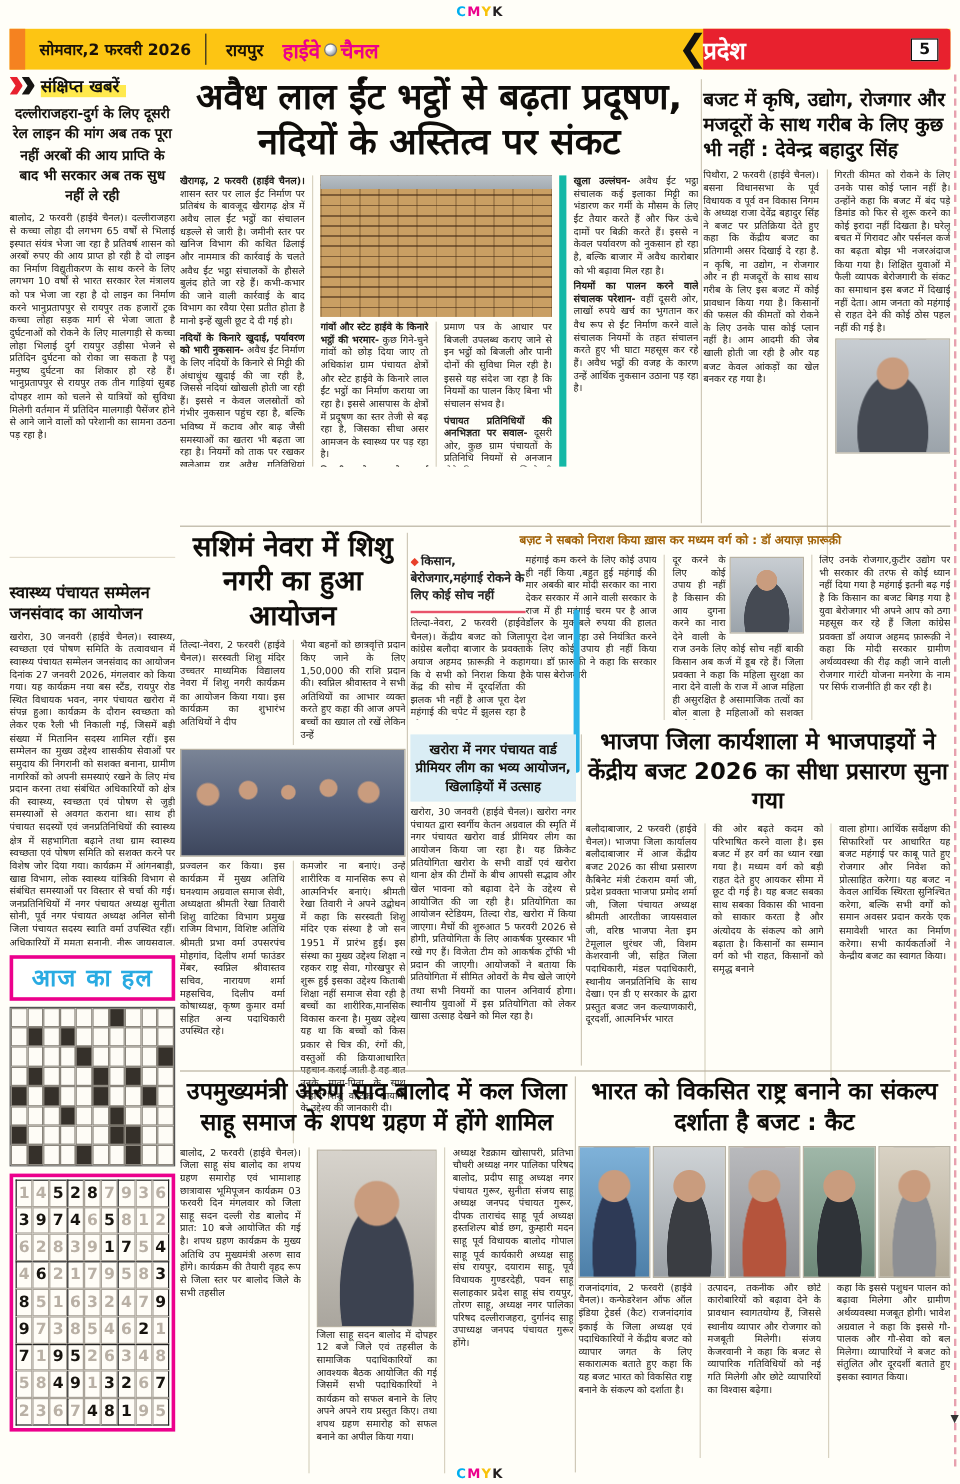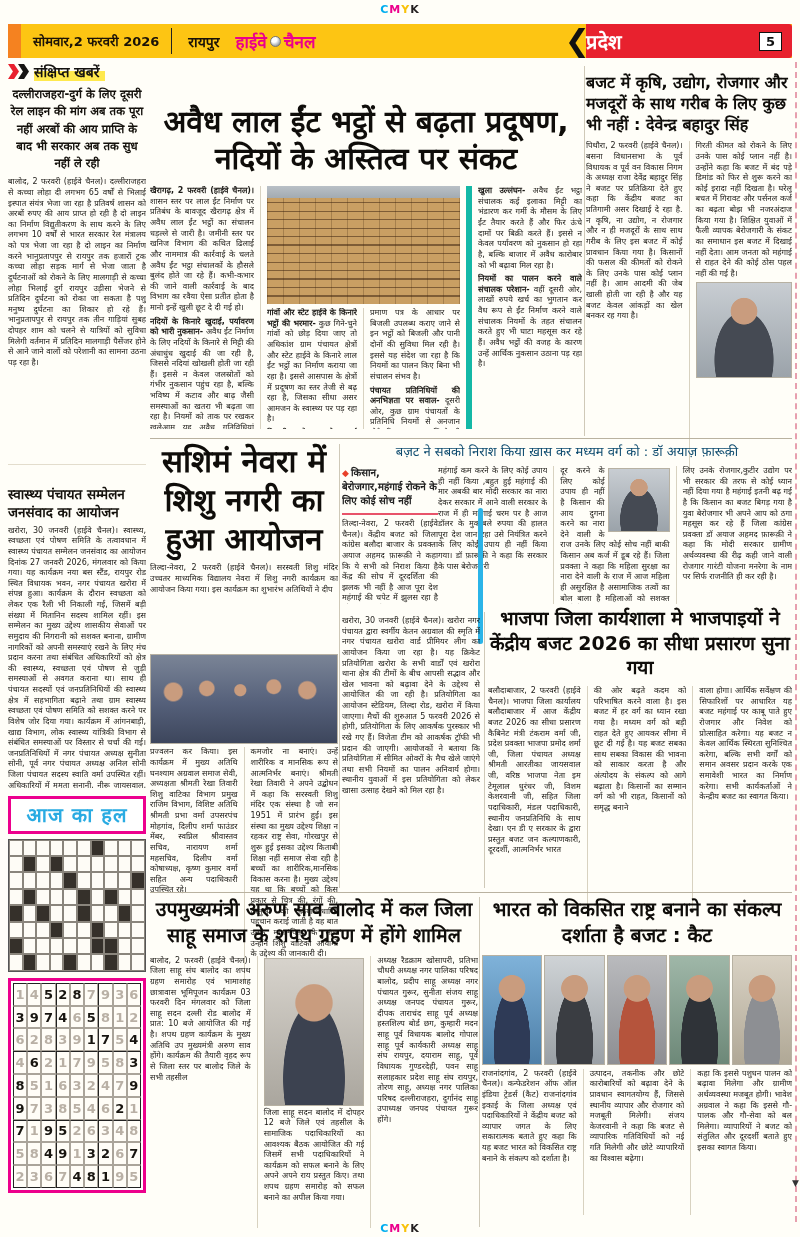--- a/index.html
+++ b/index.html
@@ -54,21 +54,21 @@
   .sd-cell { height:22.8px; display:flex; align-items:center; justify-content:center; font-size:13px; font-weight:bold; color:#b9b0a5; border:0.5px solid #aaa49a; background:#fffdf7; }
   .sd-cell.given { color:#17140f; }
   .sd-cell.bl { border-left:1.6px solid #222; } .sd-cell.br { border-right:1.6px solid #222; }
   .sd-cell.bt { border-top:1.6px solid #222; } .sd-cell.bb { border-bottom:1.6px solid #222; }
 
   
   .edge-dash { position:absolute; right:3px; top:62px; height:1160px; border-right:2px dashed #e7a0ae; }
   .edge-arrow { position:absolute; right:1px; top:1178px; font-size:9px; color:#333; }
 
   
-  .main-art { position:absolute; left:150px; top:64px; width:432px;margin-top:40px; }
+  .main-art { position:absolute; left:150px; top:64px; width:432px; }
   .main-art h1 { font-size:30px; line-height:1.22; font-weight:bold; text-align:center; color:#0f0d0a; }
   .ma-body { display:flex; margin-top:9px; height:243px; overflow:hidden; }
   .ma-c { width:104px; min-width:0; overflow:hidden; }
   .ma-mid { width:212px; padding:0 6px; border-left:1px solid #d8d2c0; border-right:6px solid #14b8a6; margin:0 6px; }
   .photo-bricks { width:100%; height:118px; margin-bottom:4px;
     background:
       linear-gradient(180deg,#b9c0c6 0%,#a3abb2 10%,rgba(0,0,0,0) 10%),
       repeating-linear-gradient(90deg, rgba(60,35,10,.25) 0 1.5px, rgba(0,0,0,0) 1.5px 16px),
       repeating-linear-gradient(0deg, #c99f63 0 7px, #7d5c36 7px 8.5px);
     background-color:#c99f63; }
@@ -81,35 +81,35 @@
   .face-ph { --skin:#c99c7e; --coat:#454a53; --bg1:#c8cdd2; --bg2:#9ba3aa;
     background:
       radial-gradient(circle at 50% 30%, var(--skin) 0 16%, rgba(0,0,0,0) 17%),
       radial-gradient(ellipse at 50% 82%, var(--coat) 0 44%, rgba(0,0,0,0) 45%),
       linear-gradient(var(--bg1), var(--bg2));
     border:1px solid #b7b1a2; }
   .tr-photo { width:100%; height:96px; margin:3px 0; }
 
   
   .shishu { position:absolute; left:150px; top:442px; width:188px; }
-  .shishu h2 { font-size:31px; line-height:1.25; font-weight:bold; text-align:center; color:#0f0d0a; }
+  .shishu h2 { font-size:23px; line-height:1.25; font-weight:bold; text-align:center; color:#0f0d0a; }
   .sh-row1 { display:flex; margin-top:5px; height:88px; overflow:hidden; }
   .photo-group { width:100%; height:90px; margin:3px 0;
     background:
       radial-gradient(circle at 12% 42%, #c99c7e 0 5%, rgba(0,0,0,0) 6%),
       radial-gradient(circle at 30% 38%, #c99c7e 0 5%, rgba(0,0,0,0) 6%),
       radial-gradient(circle at 48% 40%, #c99c7e 0 5%, rgba(0,0,0,0) 6%),
       radial-gradient(circle at 66% 36%, #c99c7e 0 5%, rgba(0,0,0,0) 6%),
       radial-gradient(circle at 84% 40%, #c99c7e 0 5%, rgba(0,0,0,0) 6%),
       linear-gradient(180deg,#7a8496 0%,#55607a 55%,#3d465c 100%);
     border:1px solid #b7b1a2; }
   .sh-row2 { display:flex; height:236px; overflow:hidden; }
 
   .farooqui { position:absolute; left:342px; top:442px; width:450px; }
-  .farooqui h2 { font-size:13px; font-weight:normal; text-align:center; color:#0c4a6e; }
+  .farooqui h2 { font-size:10px; font-weight:bold; text-align:center; color:#a16207; }
   .fq-row { display:flex; margin-top:6px; height:138px; overflow:hidden; }
   .kicker { width:96px; min-width:96px; }
   .kick-head { font-size:10px; font-weight:bold; color:#222; line-height:1.4; border-bottom:2px solid #e8536a; padding-bottom:5px; margin-bottom:4px; }
   .kick-head .dia { color:#e8402a; font-size:9px; margin-right:2px; }
   .fq-photo { float:right; width:62px; height:64px; margin:2px 0 2px 3px; }
   .blue-bar { position:absolute; left:478px; top:508px; width:5px; height:136px; background:#2bb4e8; border-radius:3px; }
 
   .kharora { position:absolute; left:342px; top:612px; width:138px; }
   .kh-head { background:#daedf5; font-weight:bold; font-size:11px; line-height:1.4; text-align:center; padding:5px 4px; color:#16130e; }
   .kh-body { margin-top:4px; height:228px; overflow:hidden; }
@@ -395,20 +395,23 @@
       </div>
     </div>
   </div>
 
   <div class="shishu art">
     <h2>सशिमं नेवरा में शिशु नगरी का हुआ आयोजन</h2>
     <div class="sh-row1 cols">
       <div class="col">
           <p>तिल्दा-नेवरा, 2 फरवरी (हाईवे चैनल)। सरस्वती शिशु मंदिर उच्चतर माध्यमिक विद्यालय नेवरा में शिशु नगरी कार्यक्रम का आयोजन किया गया। इस कार्यक्रम का शुभारंभ अतिथियों ने दीप</p>
         </div>
+      <div class="col">
+          <p>भैया बहनों को छात्रवृत्ति प्रदान किए जाने के लिए 1,50,000 की राशि प्रदान की। स्वप्निल श्रीवास्तव ने सभी अतिथियों का आभार व्यक्त करते हुए कहा की आज अपने बच्चों का ख्याल तो रखें लेकिन उन्हें</p>
+        </div>
     </div>
     <div class="photo-group"></div>
     <div class="sh-row2 cols">
       <div class="col">
           <p>प्रज्वलन कर किया। इस कार्यक्रम में मुख्य अतिथि घनश्याम अग्रवाल समाज सेवी, अध्यक्षता श्रीमती रेखा तिवारी शिशु वाटिका विभाग प्रमुख राजिम विभाग, विशिष्ट अतिथि श्रीमती प्रभा वर्मा उपसरपंच मोहगांव, दिलीप शर्मा फाउंडर मेंबर, स्वप्निल श्रीवास्तव सचिव, नारायण शर्मा महसचिव, दिलीप वर्मा कोषाध्यक्ष, कृष्ण कुमार वर्मा सहित अन्य पदाधिकारी उपस्थित रहे।</p>
         </div>
       <div class="col">
           <p>कमजोर ना बनाएं। उन्हें शारीरिक व मानसिक रूप से आत्मनिर्भर बनाएं। श्रीमती रेखा तिवारी ने अपने उद्बोधन में कहा कि सरस्वती शिशु मंदिर एक संस्था है जो सन 1951 में प्रारंभ हुई। इस संस्था का मुख्य उद्देश्य शिक्षा न रहकर राष्ट्र सेवा, गोरखपुर से शुरू हुई इसका उद्देश्य किताबी शिक्षा नहीं समाज सेवा रही है बच्चों का शारीरिक,मानसिक विकास करना है। मुख्य उद्देश्य यह था कि बच्चों को किस प्रकार से चित्र की, रंगों की, वस्तुओं की क्रियाआधारित पहचान कराई जाती है वह बात उनके माता-पिता के साथ उन्होंने शिशु वाटिका आयामों के उद्देश्य की जानकारी दी।</p>
         </div>
     </div>
@@ -429,20 +432,21 @@
         <p>दूर करने के लिए कोई उपाय ही नहीं है किसान की आय दुगना करने का नारा देने वाली के राज उनके लिए कोई सोच नहीं बाकी किसान अब कर्ज में डूब रहे हैं। जिला प्रवक्ता ने कहा कि महिला सुरक्षा का नारा देने वाली के राज में आज महिला ही असुरक्षित है असामाजिक तत्वों का बोल बाला है महिलाओं को सशक्त करने के</p>
       </div>
       <div class="col">
           <p>लिए उनके रोजगार,कुटीर उद्योग पर भी सरकार की तरफ से कोई ध्यान नहीं दिया गया है महंगाई इतनी बढ़ गई है कि किसान का बजट बिगड़ गया है युवा बेरोजगार भी अपने आप को ठगा महसूस कर रहे हैं जिला कांग्रेस प्रवक्ता डॉ अयाज अहमद फ़ारूक़ी ने कहा कि मोदी सरकार ग्रामीण अर्थव्यवस्था की रीढ़ कही जाने वाली रोजगार गारंटी योजना मनरेगा के नाम पर सिर्फ राजनीति ही कर रही है।</p>
         </div>
     </div>
   </div>
   <div class="blue-bar"></div>
 
   <div class="kharora art">
+    <div class="kh-head">खरोरा में नगर पंचायत वार्ड प्रीमियर लीग का भव्य आयोजन, खिलाड़ियों में उत्साह</div>
     <div class="kh-body">
         <p>खरोरा, 30 जनवरी (हाईवे चैनल)। खरोरा नगर पंचायत द्वारा स्वर्गीय केतन अग्रवाल की स्मृति में नगर पंचायत खरोरा वार्ड प्रीमियर लीग का आयोजन किया जा रहा है। यह क्रिकेट प्रतियोगिता खरोरा के सभी वार्डों एवं खरोरा थाना क्षेत्र की टीमों के बीच आपसी सद्भाव और खेल भावना को बढ़ावा देने के उद्देश्य से आयोजित की जा रही है। प्रतियोगिता का आयोजन स्टेडियम, तिल्दा रोड, खरोरा में किया जाएगा। मैचों की शुरुआत 5 फरवरी 2026 से होगी, प्रतियोगिता के लिए आकर्षक पुरस्कार भी रखे गए हैं। विजेता टीम को आकर्षक ट्रॉफी भी प्रदान की जाएगी। आयोजकों ने बताया कि प्रतियोगिता में सीमित ओवरों के मैच खेले जाएंगे तथा सभी नियमों का पालन अनिवार्य होगा। स्थानीय युवाओं में इस प्रतियोगिता को लेकर खासा उत्साह देखने को मिल रहा है।</p>
       </div>
   </div>
 
   <div class="bjp art">
     <h2>भाजपा जिला कार्यशाला मे भाजपाइयों ने केंद्रीय बजट 2026 का सीधा प्रसारण सुना गया</h2>
     <div class="bjp-cols cols">
       <div class="col">
           <p>बलौदाबाजार, 2 फरवरी (हाईवे चैनल)। भाजपा जिला कार्यालय बलौदाबाजार में आज केंद्रीय बजट 2026 का सीधा प्रसारण कैबिनेट मंत्री टंकराम वर्मा जी, प्रदेश प्रवक्ता भाजपा प्रमोद शर्मा जी, जिला पंचायत अध्यक्ष श्रीमती आरतीका जायसवाल जी, वरिष्ठ भाजपा नेता इम टेमूलाल धुरंधर जी, विशम केशरवानी जी, सहित जिला पदाधिकारी, मंडल पदाधिकारी, स्थानीय जनप्रतिनिधि के साथ देखा। एन डी ए सरकार के द्वारा प्रस्तुत बजट जन कल्याणकारी, दूरदर्शी, आत्मनिर्भर भारत</p>

